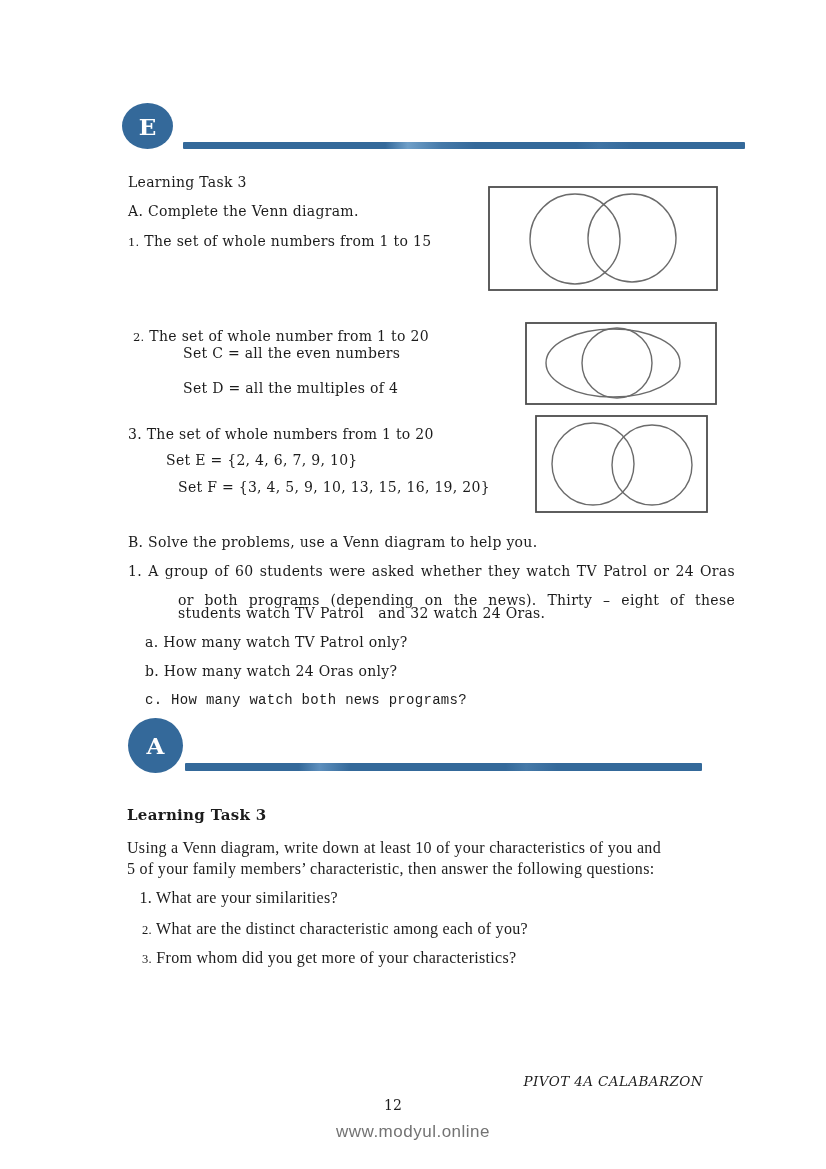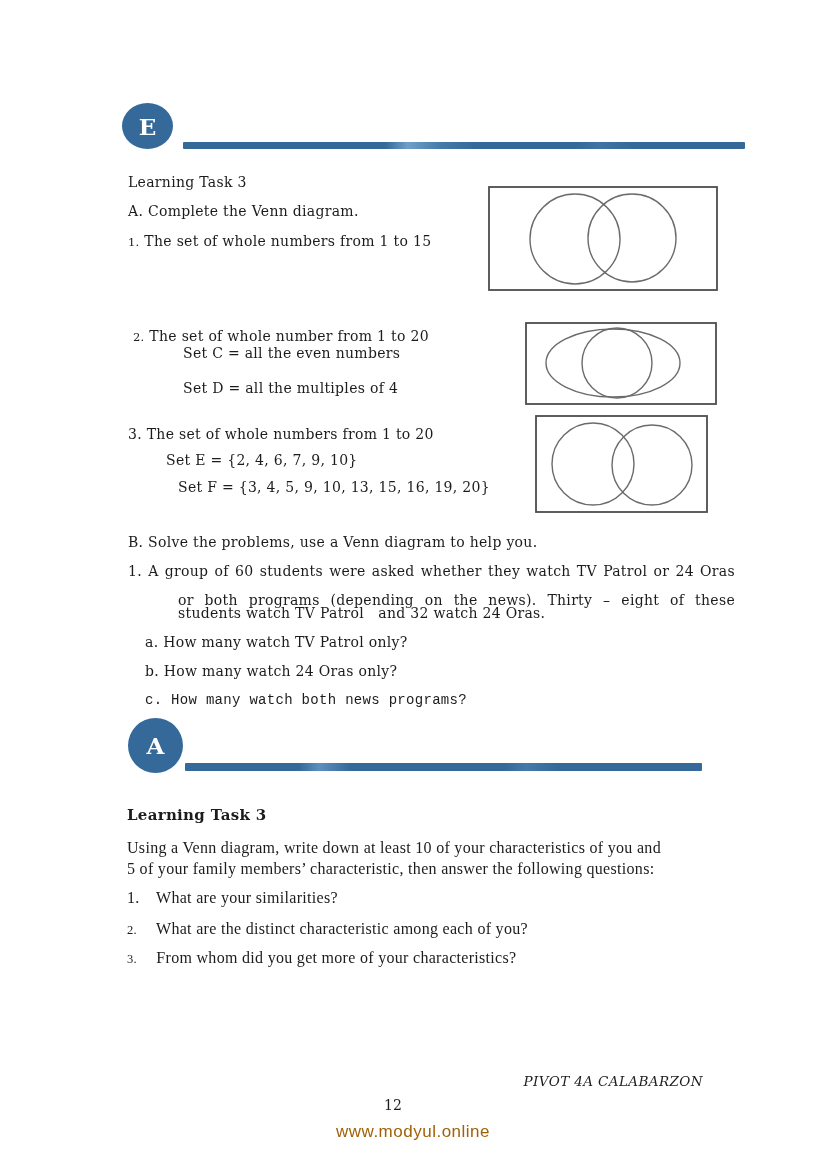--- a/index.html
+++ b/index.html
@@ -26,28 +26,28 @@
   .justify-line{
     position:absolute;
     font-size:14px;line-height:1.2;letter-spacing:0.3px;
     text-align:justify;text-align-last:justify;
     white-space:normal;
   }
   .pre{white-space:pre;}
   .venn{position:absolute;}
   .venn svg{display:block;}
   .lt3-title{font-size:15px;font-weight:bold;letter-spacing:0.3px;}
-  .serif2{font-family:"Liberation Serif", serif;font-size:16px;letter-spacing:0.3px;}
+  .serif2{font-family:"Liberation Serif", serif;font-size:16px;letter-spacing:0.3px;text-align:right;}
   .q-marker{display:inline-block;width:25px;}
   .footer-brand{font-style:italic;font-size:13.5px;letter-spacing:0.4px;}
   .page-num{font-size:14px;}
   .watermark{
     left:0;right:0;text-align:center;
     font-family:"Liberation Sans", sans-serif;
-    font-size:17px;color:#a16207;letter-spacing:0.5px;
+    font-size:17px;color:#737373;letter-spacing:0.5px;
     font-weight:300;
   }
 </style>
 </head>
 <body>
 
 <div class="page">
 
   <div class="badge" style="left:122px;top:103px;width:51px;height:46px;background:#34699A;">
     <span>E</span>

